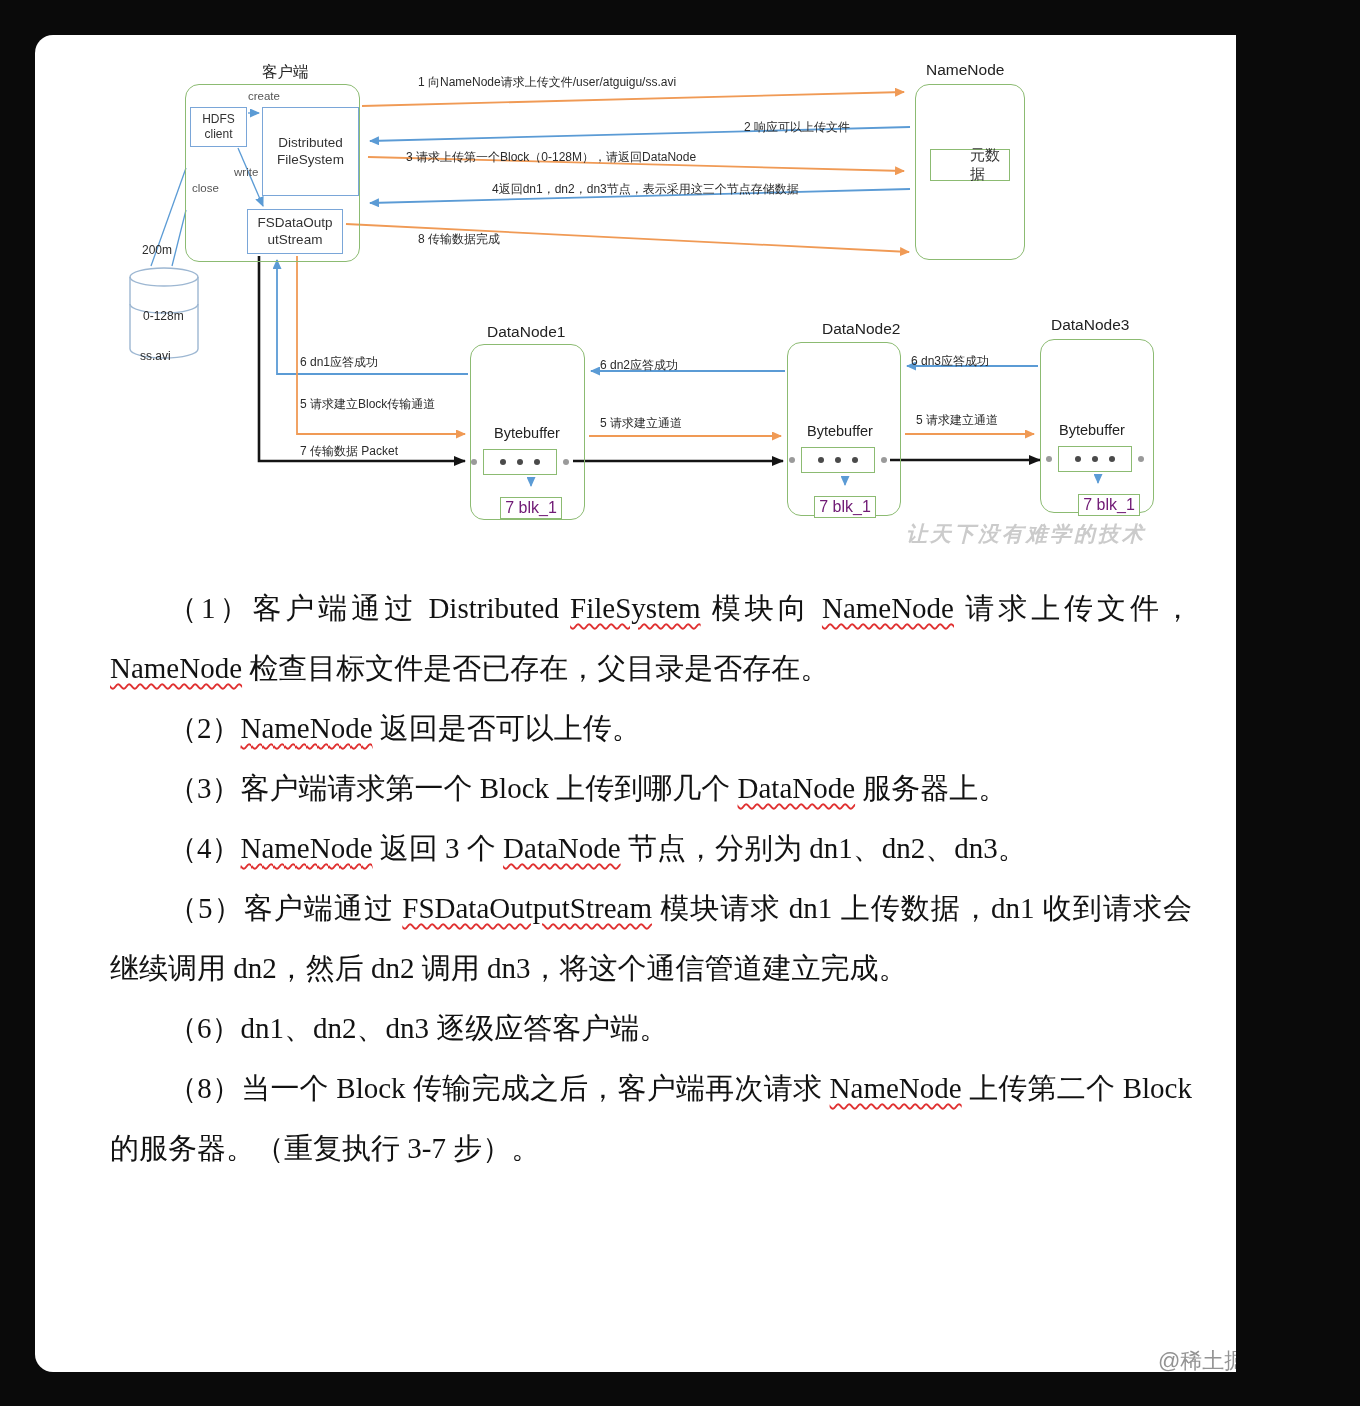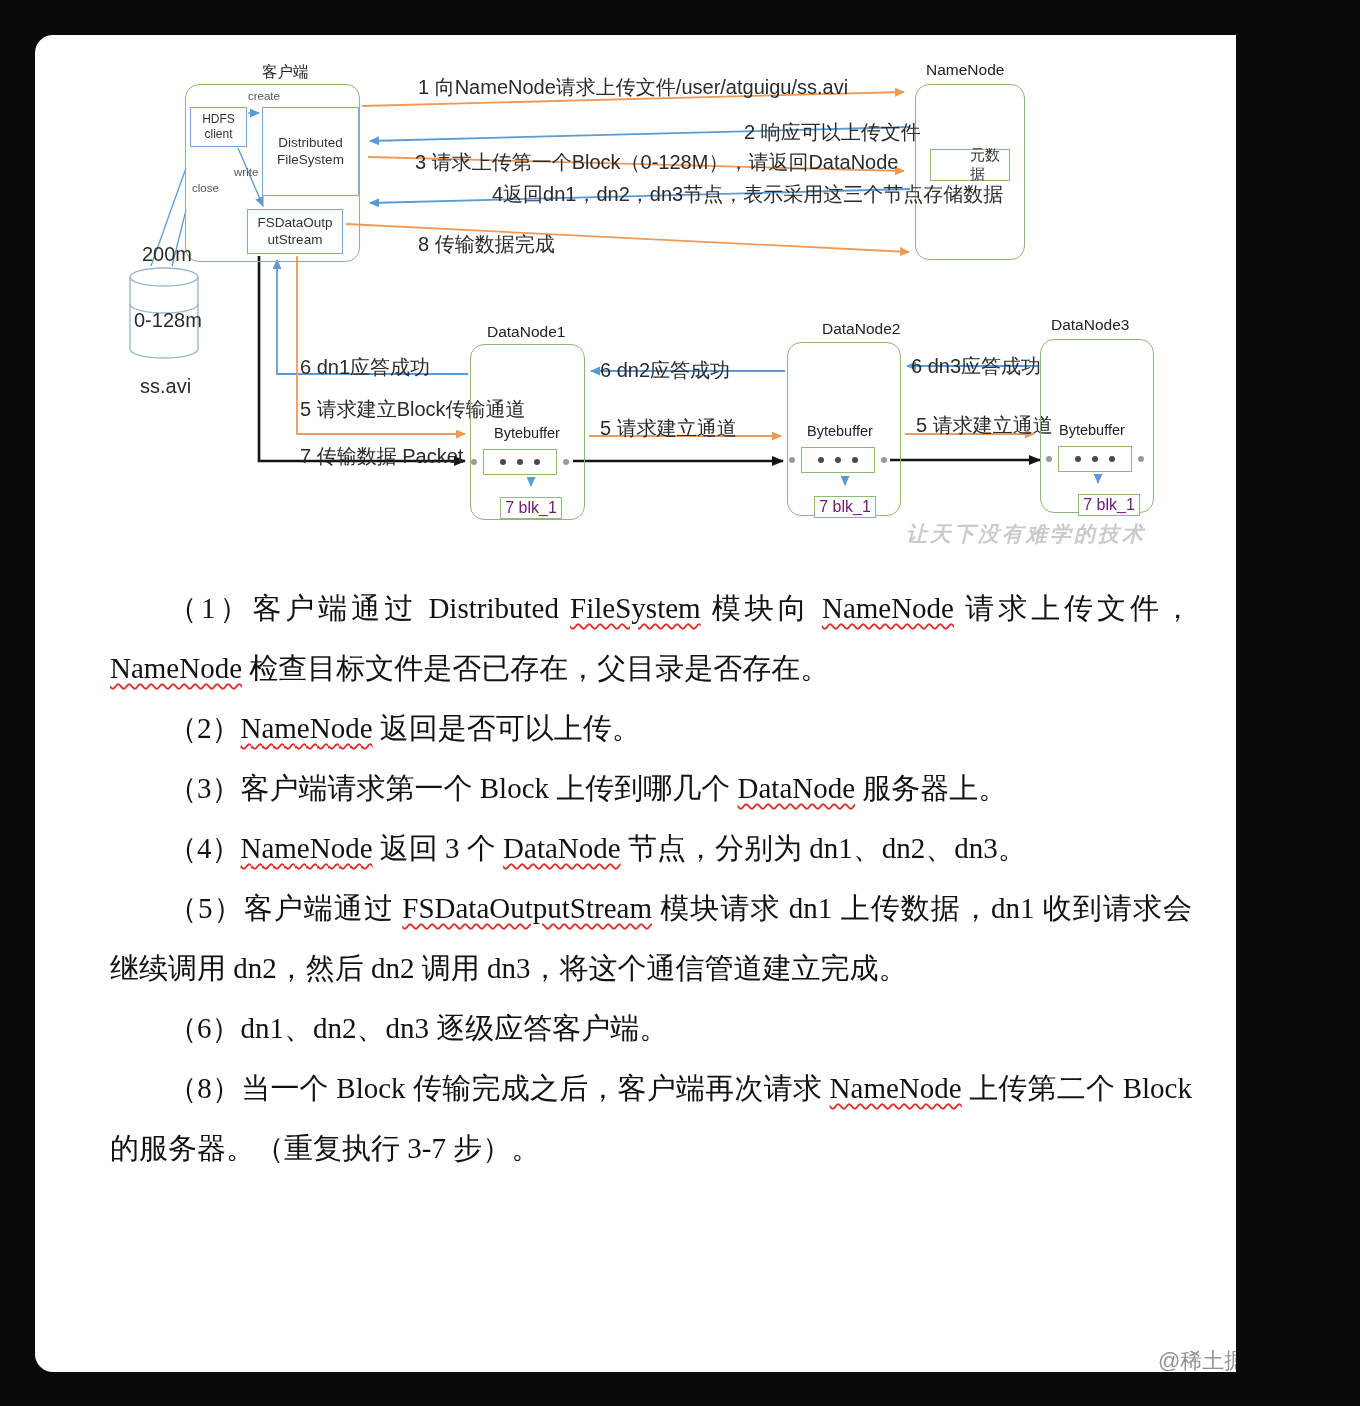--- a/index.html
+++ b/index.html
@@ -8,21 +8,21 @@
   .panel { position:absolute; left:35px; top:35px; width:1290px; height:1337px; background:#ffffff; border-radius:18px; }
 
   .diagram { position:absolute; left:0; top:0; width:1360px; height:565px; }
   svg.wires { position:absolute; left:0; top:0; }
   svg .orange { stroke:#f09a55; stroke-width:1.8; fill:none; }
   svg .blue   { stroke:#5b9bd5; stroke-width:1.8; fill:none; }
   svg .black  { stroke:#141414; stroke-width:2.6; fill:none; }
   svg .thin   { stroke-width:1.3; }
   svg .cyl    { stroke:#9db7d2; stroke-width:1.4; fill:none; }
 
-  .dlabel { position:absolute; font-size:20px; color:#2b2b2b; white-space:nowrap; font-family:"Liberation Sans",sans-serif; }
+  .dlabel { position:absolute; font-size:12px; color:#2b2b2b; white-space:nowrap; font-family:"Liberation Sans",sans-serif; }
   .small  { font-size:11.5px; color:#555; }
   .gbox   { position:absolute; border:1.6px solid #8cbb72; border-radius:14px; background:transparent; }
   .gbox-sq{ position:absolute; border:1.4px solid #8cbb72; background:#fff; display:flex; align-items:center; justify-content:center; font-size:15px; color:#333; }
   .bbox   { position:absolute; border:1.5px solid #7aa6d8; background:#fff; display:flex; align-items:center; justify-content:center; text-align:center; font-size:13.5px; color:#333; line-height:1.25; }
   .nodetitle { position:absolute; font-size:15.5px; color:#222; white-space:nowrap; }
   .bblabel { position:absolute; font-size:14.5px; color:#222; white-space:nowrap; }
   .bufrow { position:absolute; display:flex; align-items:center; gap:6px; height:26px; }
   .dot { width:6px; height:6px; border-radius:50%; background:#4a4a4a; display:inline-block; }
   .dot.outer { background:#9a9a9a; }
   .bufbox { border:1.3px solid #8cbb72; display:flex; align-items:center; justify-content:center; gap:11px; width:74px; height:26px; background:#fff; }
@@ -95,30 +95,30 @@
     <div class="nodetitle" style="left:262px; top:62px;">客户端</div>
     <div class="gbox" style="left:185px; top:84px; width:175px; height:178px;"></div>
     <div class="bbox" style="left:190px; top:107px; width:57px; height:40px; font-size:12px;">HDFS client</div>
     <div class="dlabel small" style="left:248px; top:90px;">create</div>
     <div class="dlabel small" style="left:234px; top:166px;">write</div>
     <div class="dlabel small" style="left:192px; top:182px;">close</div>
     <div class="bbox" style="left:262px; top:107px; width:97px; height:89px; padding:0;">Distributed FileSystem</div>
     <div class="bbox" style="left:247px; top:209px; width:96px; height:45px; word-break:break-all; padding:2px 7px;">FSDataOutputStream</div>
 
     <div class="dlabel" style="left:142px; top:243px;">200m</div>
-    <div class="dlabel" style="left:134px; top:309px;">0-128m</div>
-    <div class="dlabel" style="left:140px; top:375px;">ss.avi</div>
+    <div class="dlabel" style="left:143px; top:309px;">0-128m</div>
+    <div class="dlabel" style="left:140px; top:349px;">ss.avi</div>
 
     <div class="nodetitle" style="left:926px; top:61px;">NameNode</div>
     <div class="gbox" style="left:915px; top:84px; width:110px; height:176px;"></div>
     <div class="gbox-sq" style="left:930px; top:149px; width:80px; height:32px;padding-left:39px;">元数据</div>
 
     <div class="dlabel" style="left:418px; top:74px;">1 向NameNode请求上传文件/user/atguigu/ss.avi</div>
     <div class="dlabel" style="left:744px; top:119px;">2 响应可以上传文件</div>
-    <div class="dlabel" style="left:415px; top:149px;">3 请求上传第一个Block（0-128M），请返回DataNode</div>
+    <div class="dlabel" style="left:406px; top:149px;">3 请求上传第一个Block（0-128M），请返回DataNode</div>
     <div class="dlabel" style="left:492px; top:181px;">4返回dn1，dn2，dn3节点，表示采用这三个节点存储数据</div>
     <div class="dlabel" style="left:418px; top:231px;">8 传输数据完成</div>
     <div class="dlabel" style="left:300px; top:354px;">6 dn1应答成功</div>
     <div class="dlabel" style="left:300px; top:396px;">5 请求建立Block传输通道</div>
     <div class="dlabel" style="left:300px; top:443px;text-align:center;">7 传输数据  Packet</div>
     <div class="dlabel" style="left:600px; top:357px;">6 dn2应答成功</div>
     <div class="dlabel" style="left:600px; top:415px;">5 请求建立通道</div>
     <div class="dlabel" style="left:911px; top:353px;">6 dn3应答成功</div>
     <div class="dlabel" style="left:916px; top:412px;">5 请求建立通道</div>
 

